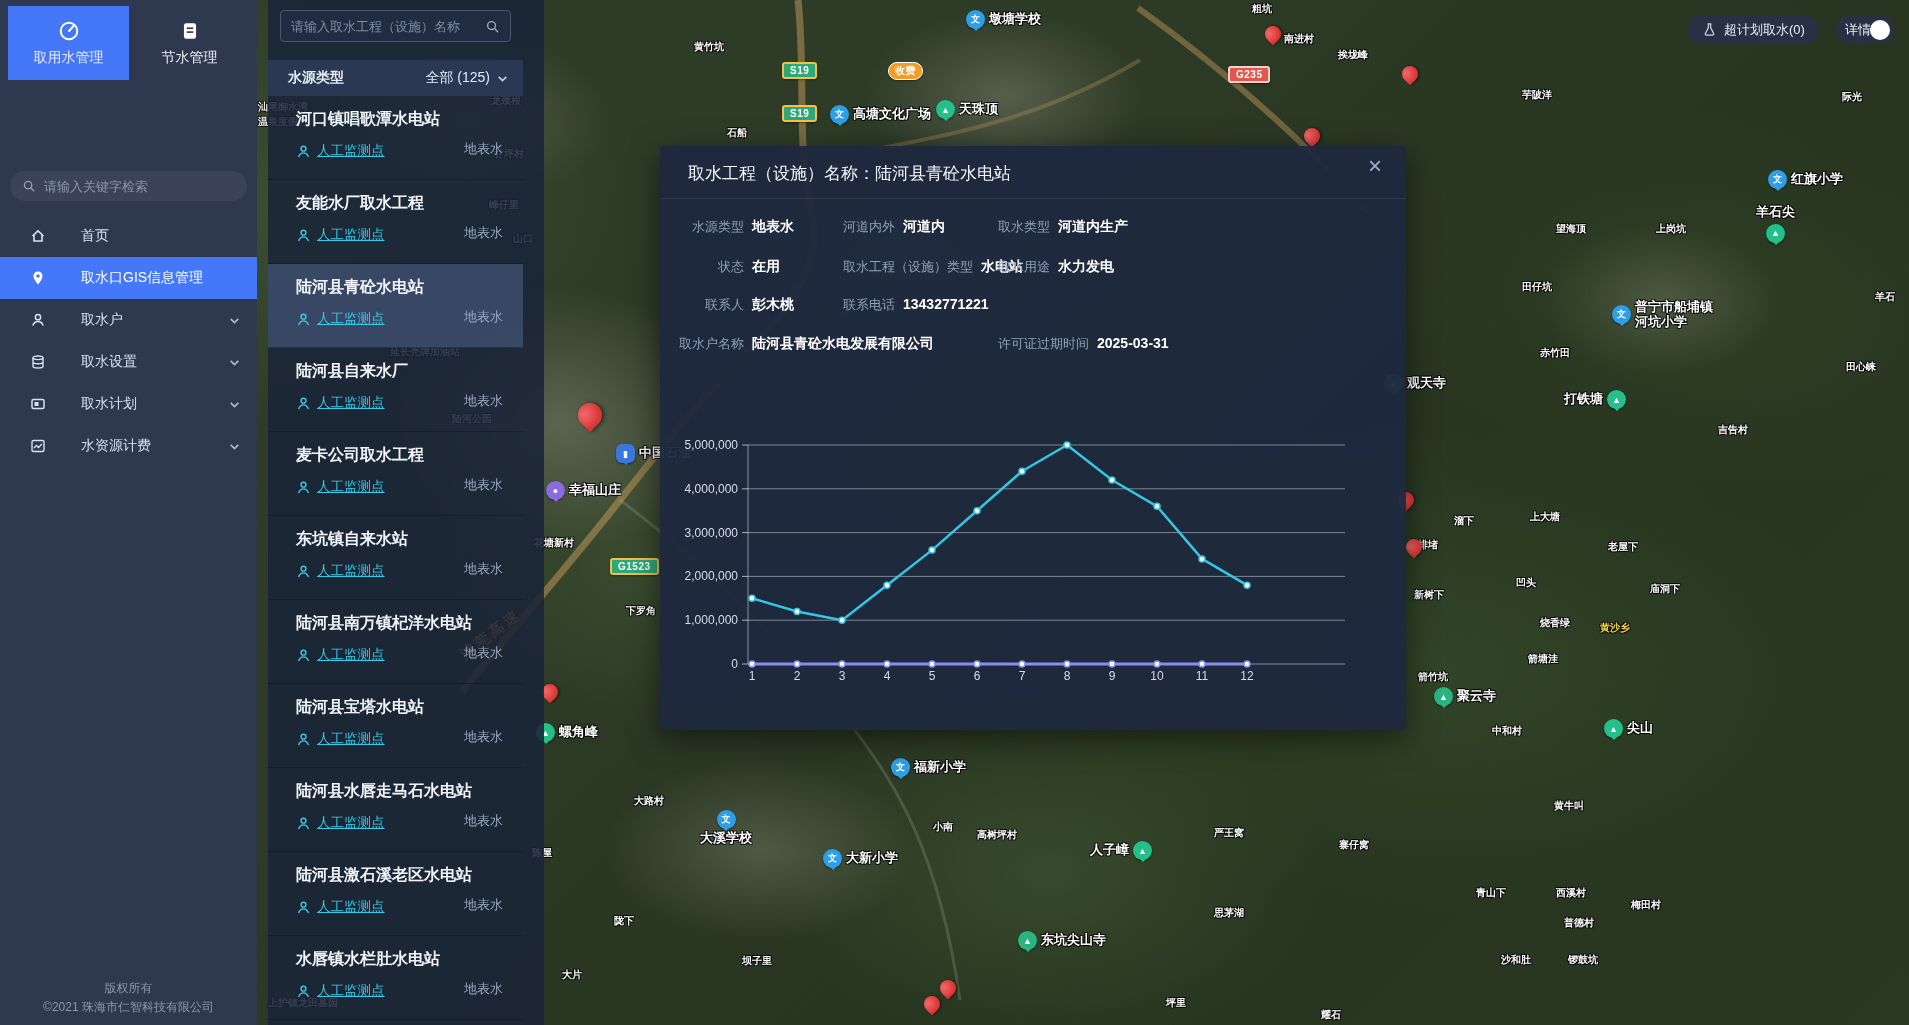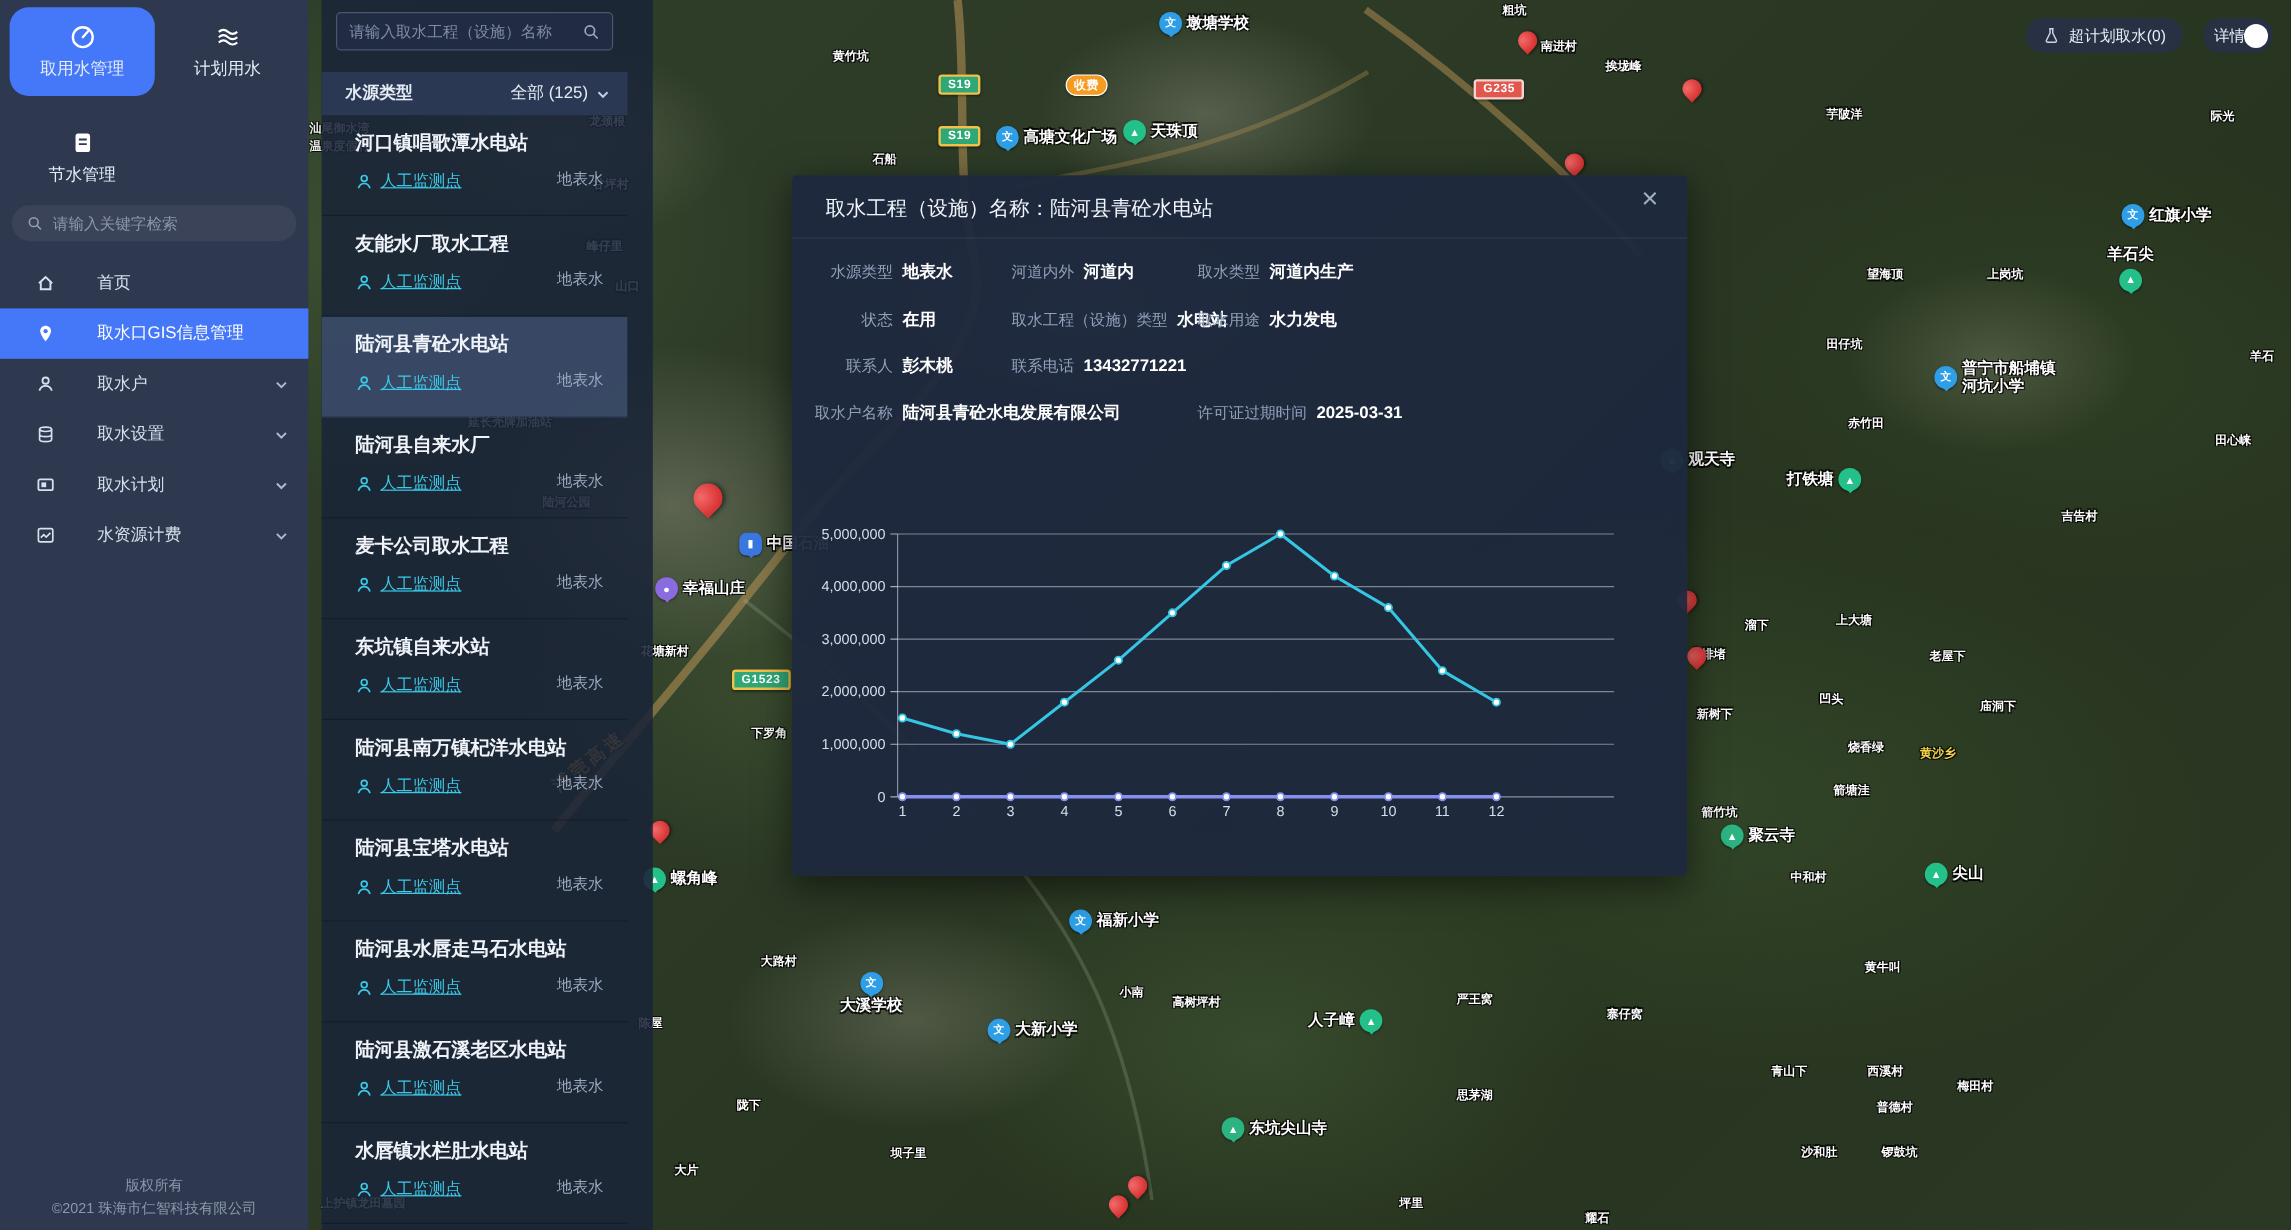--- a/index.html
+++ b/index.html
@@ -73,21 +73,21 @@
   .st-sub { display:flex; align-items:center; gap:6px; margin-top:12px; }
   .st-person { width:15px; height:15px; color:#3BC9E8; }
   .st-monitor { color:#3BC9E8; font-size:13.5px; text-decoration:underline; cursor:pointer; }
   .st-source { position:absolute; right:20px; top:44px; color:#9AA9BF; font-size:13px; }
 
   
   .sidebar { position:absolute; left:0; top:0; width:257px; height:1025px; z-index:30;
     background:#2E3950; }
   #moduleGrid { position:absolute; left:8px; top:6px; width:242px; display:grid;
     grid-template-columns:1fr 1fr; row-gap:14px; }
-  .module { height:74px; border-radius:16px; display:flex; flex-direction:column; align-items:center;
+  .module { height:74px; border-radius:0; display:flex; flex-direction:column; align-items:center;
     justify-content:center; gap:7px; color:#E7EDF8; cursor:pointer; }
   .module.active { background:#4578F8; }
   .mod-icon { width:22px; height:22px; color:#fff; }
   .mod-label { font-size:14px; }
   .sb-search { position:absolute; left:10px; top:171px; width:237px; height:30px;
     background:#3A4357; border-radius:15px; display:flex; align-items:center; padding:0 12px; gap:8px; }
   .sb-search .mag { width:14px; height:14px; color:#93A1B8; flex:none; }
   .sb-search input { flex:1; background:transparent; border:none; outline:none; color:#DDE5F1;
     font-size:13px; font-family:inherit; }
   .sb-search input::placeholder { color:#8A97AD; }
@@ -221,21 +221,21 @@
           <div class="poi school">文</div>
           <div class="mtext">
             <div>普宁市船埔镇</div>
             <div>河坑小学</div>
           </div>
         </div>
         <div class="poirow" style="left: 1756px; top: 205px; flex-direction: column;">
           <div class="mtext">羊石尖</div>
           <div class="poi mountain">▲</div>
         </div>
-        <div class="poirow" style="left: 1489px; top: 390px;">
+        <div class="poirow" style="left: 1564px; top: 390px;">
           <div class="mtext">打铁塘</div>
           <div class="poi mountain">▲</div>
         </div>
         <div class="poirow" style="left: 1090px; top: 841px;">
           <div class="mtext">人子嶂</div>
           <div class="poi mountain">▲</div>
         </div>
         <div class="poirow" style="left: 1604px; top: 719px;">
           <div class="poi mountain">▲</div>
           <div class="mtext">尖山</div>
@@ -465,30 +465,20 @@
   <nav class="sidebar">
     <div id="moduleGrid">
         <div class="module active">
           <div class="mod-icon">
             <svg viewBox="0 0 20 20" width="22" height="22">
               <circle cx="10" cy="10" r="7.5" fill="none" stroke="currentColor" stroke-width="1.8"></circle>
               <line x1="10" y1="10" x2="14" y2="5.5" stroke="currentColor" stroke-width="1.8" stroke-linecap="round"></line>
             </svg>
           </div>
           <div class="mod-label">取用水管理</div>
-        </div>
-        <div class="module">
-          <div class="mod-icon">
-            <svg viewBox="0 0 20 20" width="22" height="22">
-              <path d="M3 6c2.3-2 4.7-2 7 0s4.7 2 7 0" fill="none" stroke="currentColor" stroke-width="1.6"></path>
-              <path d="M3 10c2.3-2 4.7-2 7 0s4.7 2 7 0" fill="none" stroke="currentColor" stroke-width="1.6"></path>
-              <path d="M3 14c2.3-2 4.7-2 7 0s4.7 2 7 0" fill="none" stroke="currentColor" stroke-width="1.6"></path>
-            </svg>
-          </div>
-          <div class="mod-label">计划用水</div>
         </div>
         <div class="module">
           <div class="mod-icon">
             <svg viewBox="0 0 20 20" width="22" height="22">
               <rect x="4.5" y="3" width="11" height="14" rx="2" fill="currentColor"></rect>
               <line x1="7" y1="7.5" x2="13" y2="7.5" stroke="#2E3950" stroke-width="1.5"></line>
               <line x1="7" y1="11" x2="13" y2="11" stroke="#2E3950" stroke-width="1.5"></line>
             </svg>
           </div>
           <div class="mod-label">节水管理</div>

